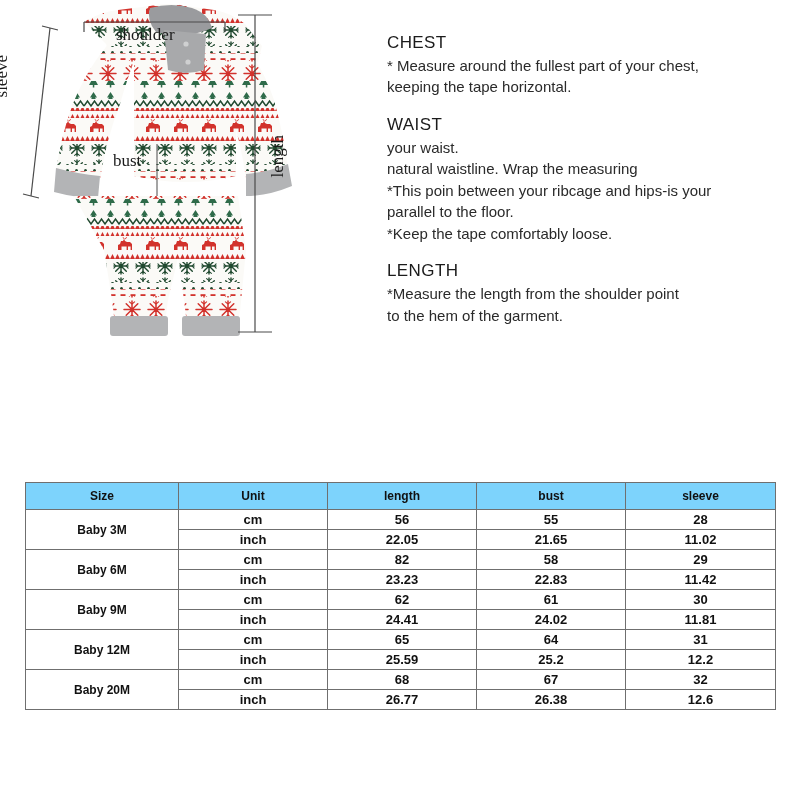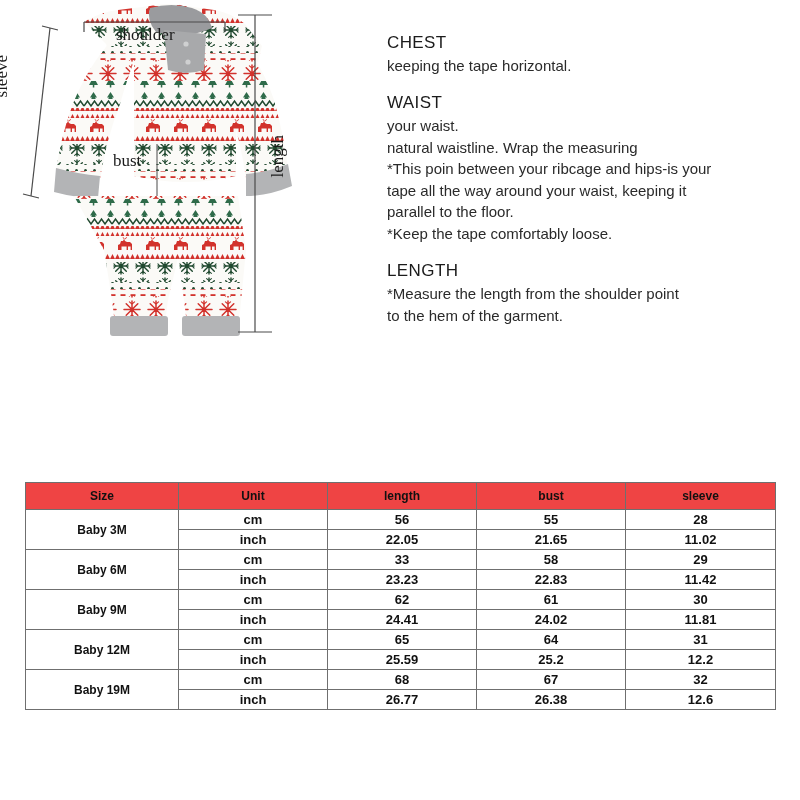--- a/index.html
+++ b/index.html
@@ -86,21 +86,21 @@
     border: 1px solid #6f6f6f;
     text-align: center;
     font-size: 13px;
     font-weight: bold;
     color: #111111;
     padding: 0;
     height: 19px;
     vertical-align: middle;
   }
   #size-table thead th {
-    background: #ef4444;
+    background: #7dd3fc;
     height: 26px;
     font-size: 12px;
   }
   #size-table td.size-cell {
     font-size: 12px;
   }
   col.col-size   { width: 153px; }
   col.col-unit   { width: 149px; }
   col.col-length { width: 149px; }
   col.col-bust   { width: 149px; }
@@ -244,28 +244,28 @@
 
   <span class="dim-label" id="label-shoulder">shoulder</span>
   <span class="dim-label" id="label-bust">bust</span>
   <span class="dim-label" id="label-sleeve">sleeve</span>
   <span class="dim-label" id="label-length">length</span>
 </div>
 
 <div id="instructions">
     <div class="instr-block">
       <div class="instr-heading">CHEST</div>
+      <div class="instr-line">* Measure around the fullest part of your chest,</div>
       <div class="instr-line">keeping the tape horizontal.</div>
     </div>
     <div class="instr-block">
       <div class="instr-heading">WAIST</div>
       <div class="instr-line">your waist.</div>
       <div class="instr-line">natural waistline. Wrap the measuring</div>
       <div class="instr-line">*This poin between your ribcage and hips-is your</div>
-      <div class="instr-line">tape all the way around your waist, keeping it</div>
       <div class="instr-line">parallel to the floor.</div>
       <div class="instr-line">*Keep the tape comfortably loose.</div>
     </div>
     <div class="instr-block">
       <div class="instr-heading">LENGTH</div>
       <div class="instr-line">*Measure the length from the shoulder point</div>
       <div class="instr-line">to the hem of the garment.</div>
     </div>
   </div>
 
@@ -297,21 +297,21 @@
         </tr>
         <tr>
           <td>inch</td>
           <td>22.05</td>
           <td>21.65</td>
           <td>11.02</td>
         </tr>
         <tr>
           <td class="size-cell" rowspan="2">Baby 6M</td>
           <td>cm</td>
-          <td>33</td>
+          <td>82</td>
           <td>58</td>
           <td>29</td>
         </tr>
         <tr>
           <td>inch</td>
           <td>23.23</td>
           <td>22.83</td>
           <td>11.42</td>
         </tr>
         <tr>
@@ -334,21 +334,21 @@
           <td>64</td>
           <td>31</td>
         </tr>
         <tr>
           <td>inch</td>
           <td>25.59</td>
           <td>25.2</td>
           <td>12.2</td>
         </tr>
         <tr>
-          <td class="size-cell" rowspan="2">Baby 19M</td>
+          <td class="size-cell" rowspan="2">Baby 20M</td>
           <td>cm</td>
           <td>68</td>
           <td>67</td>
           <td>32</td>
         </tr>
         <tr>
           <td>inch</td>
           <td>26.77</td>
           <td>26.38</td>
           <td>12.6</td>

